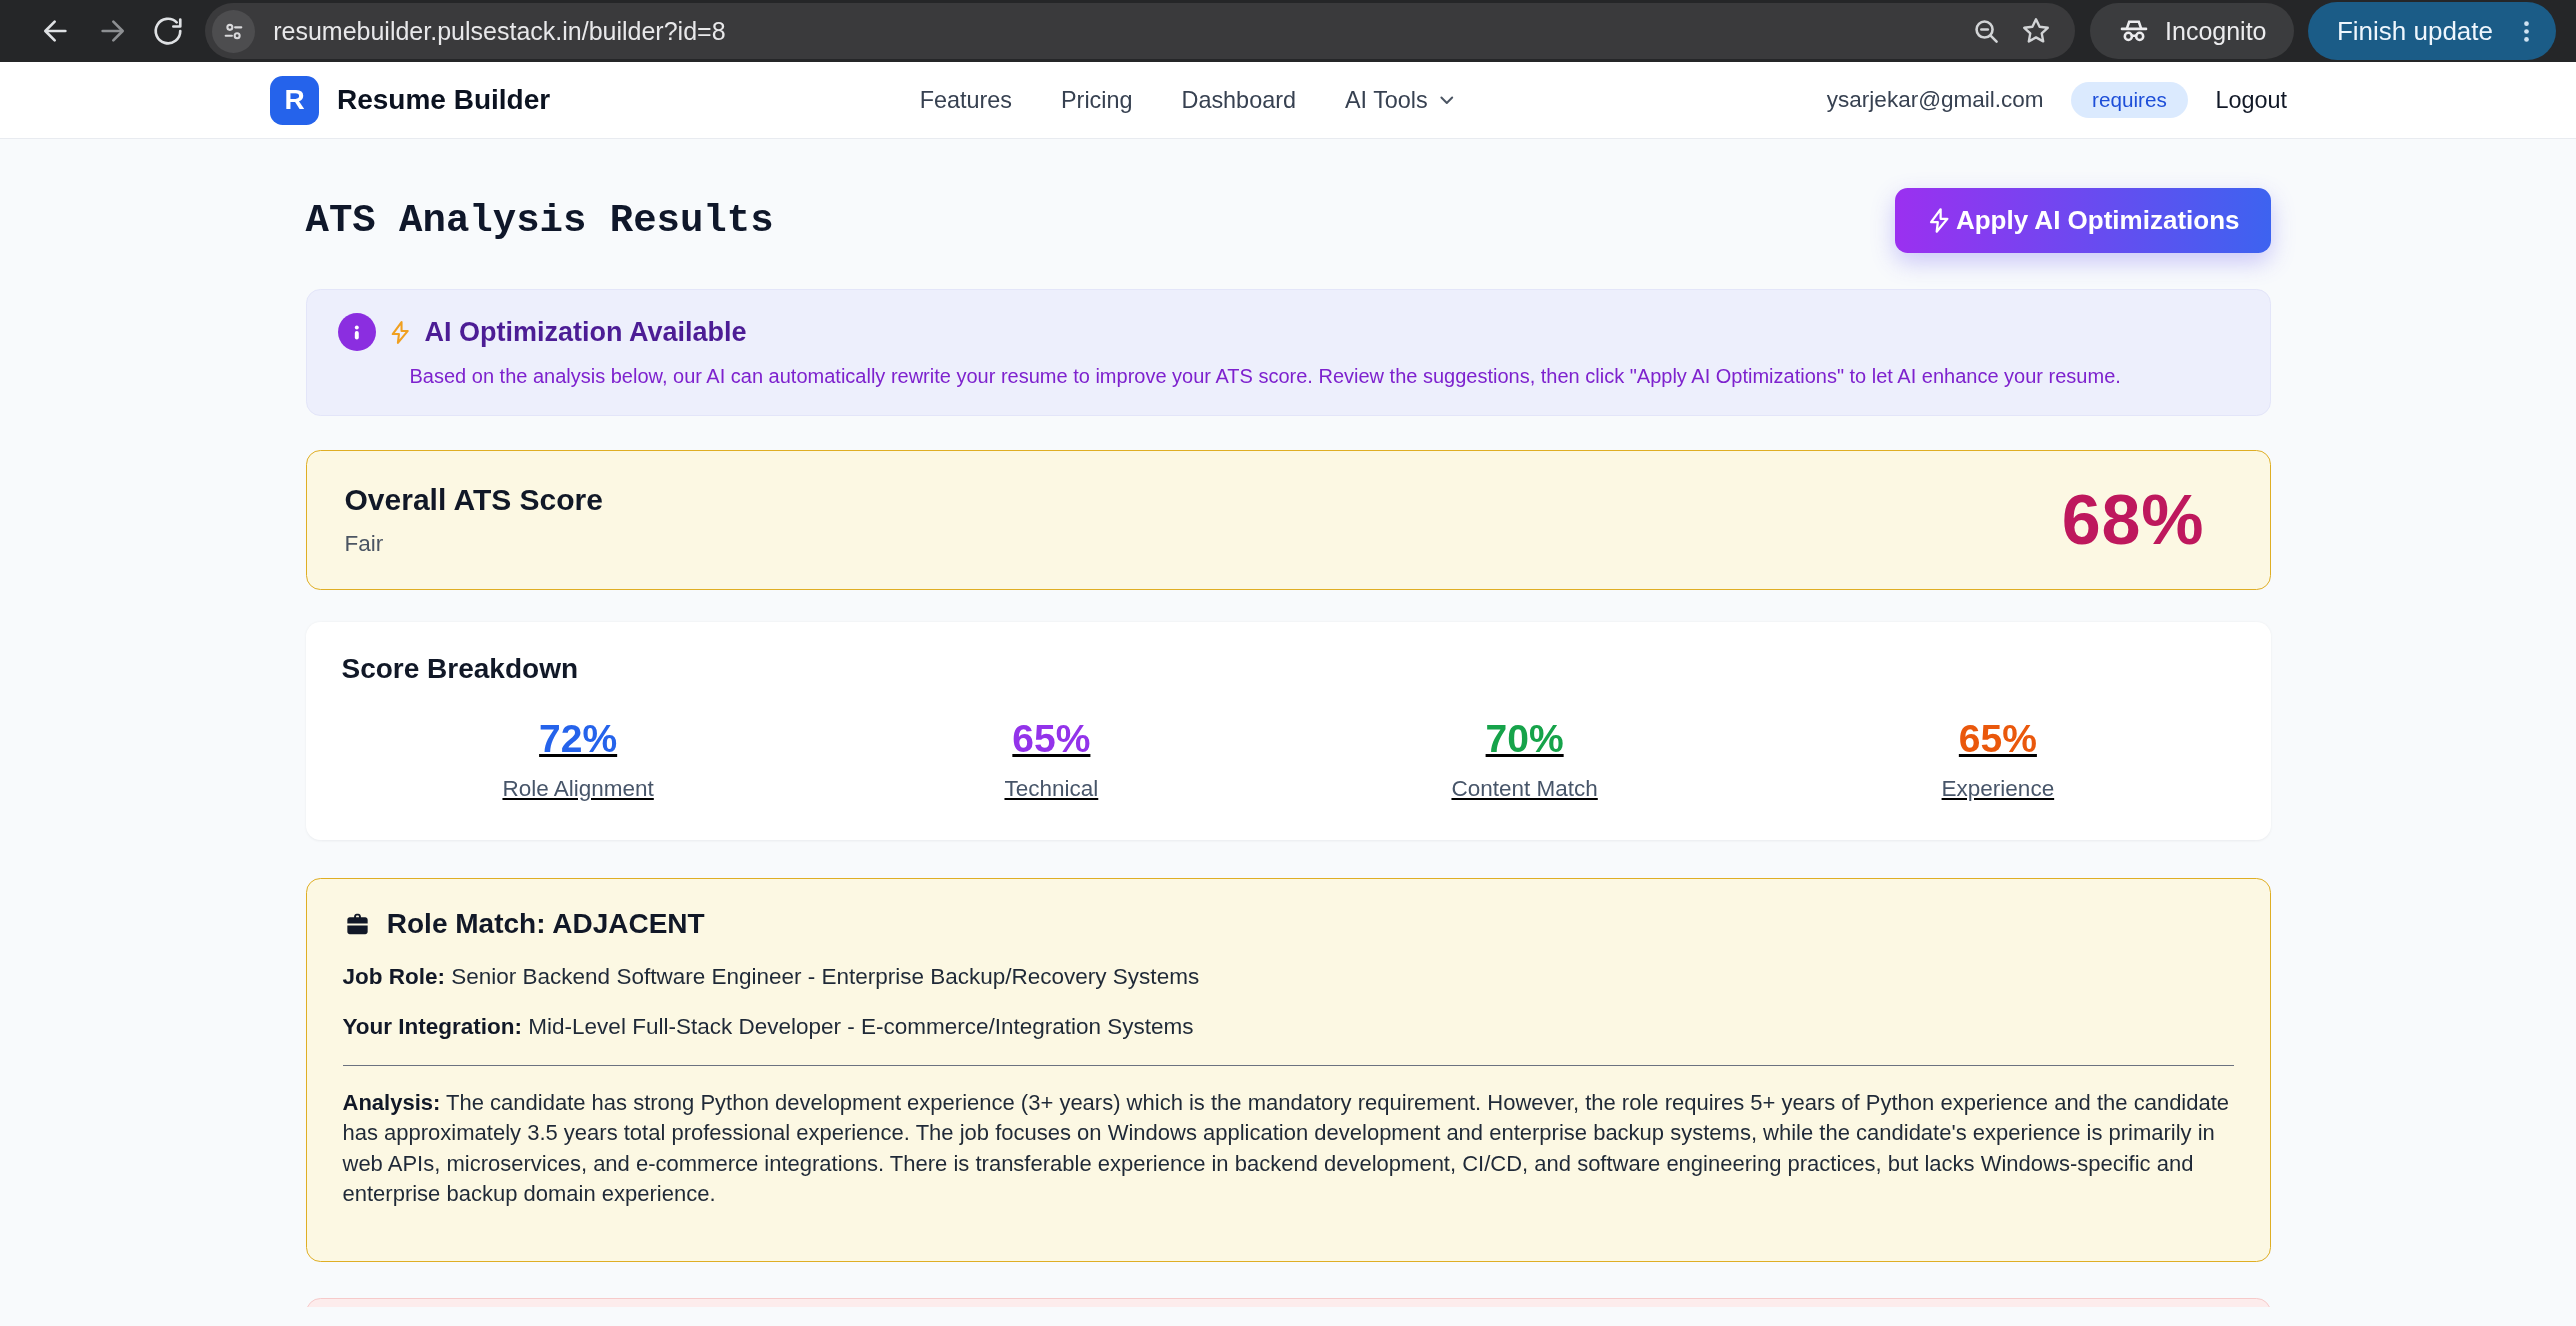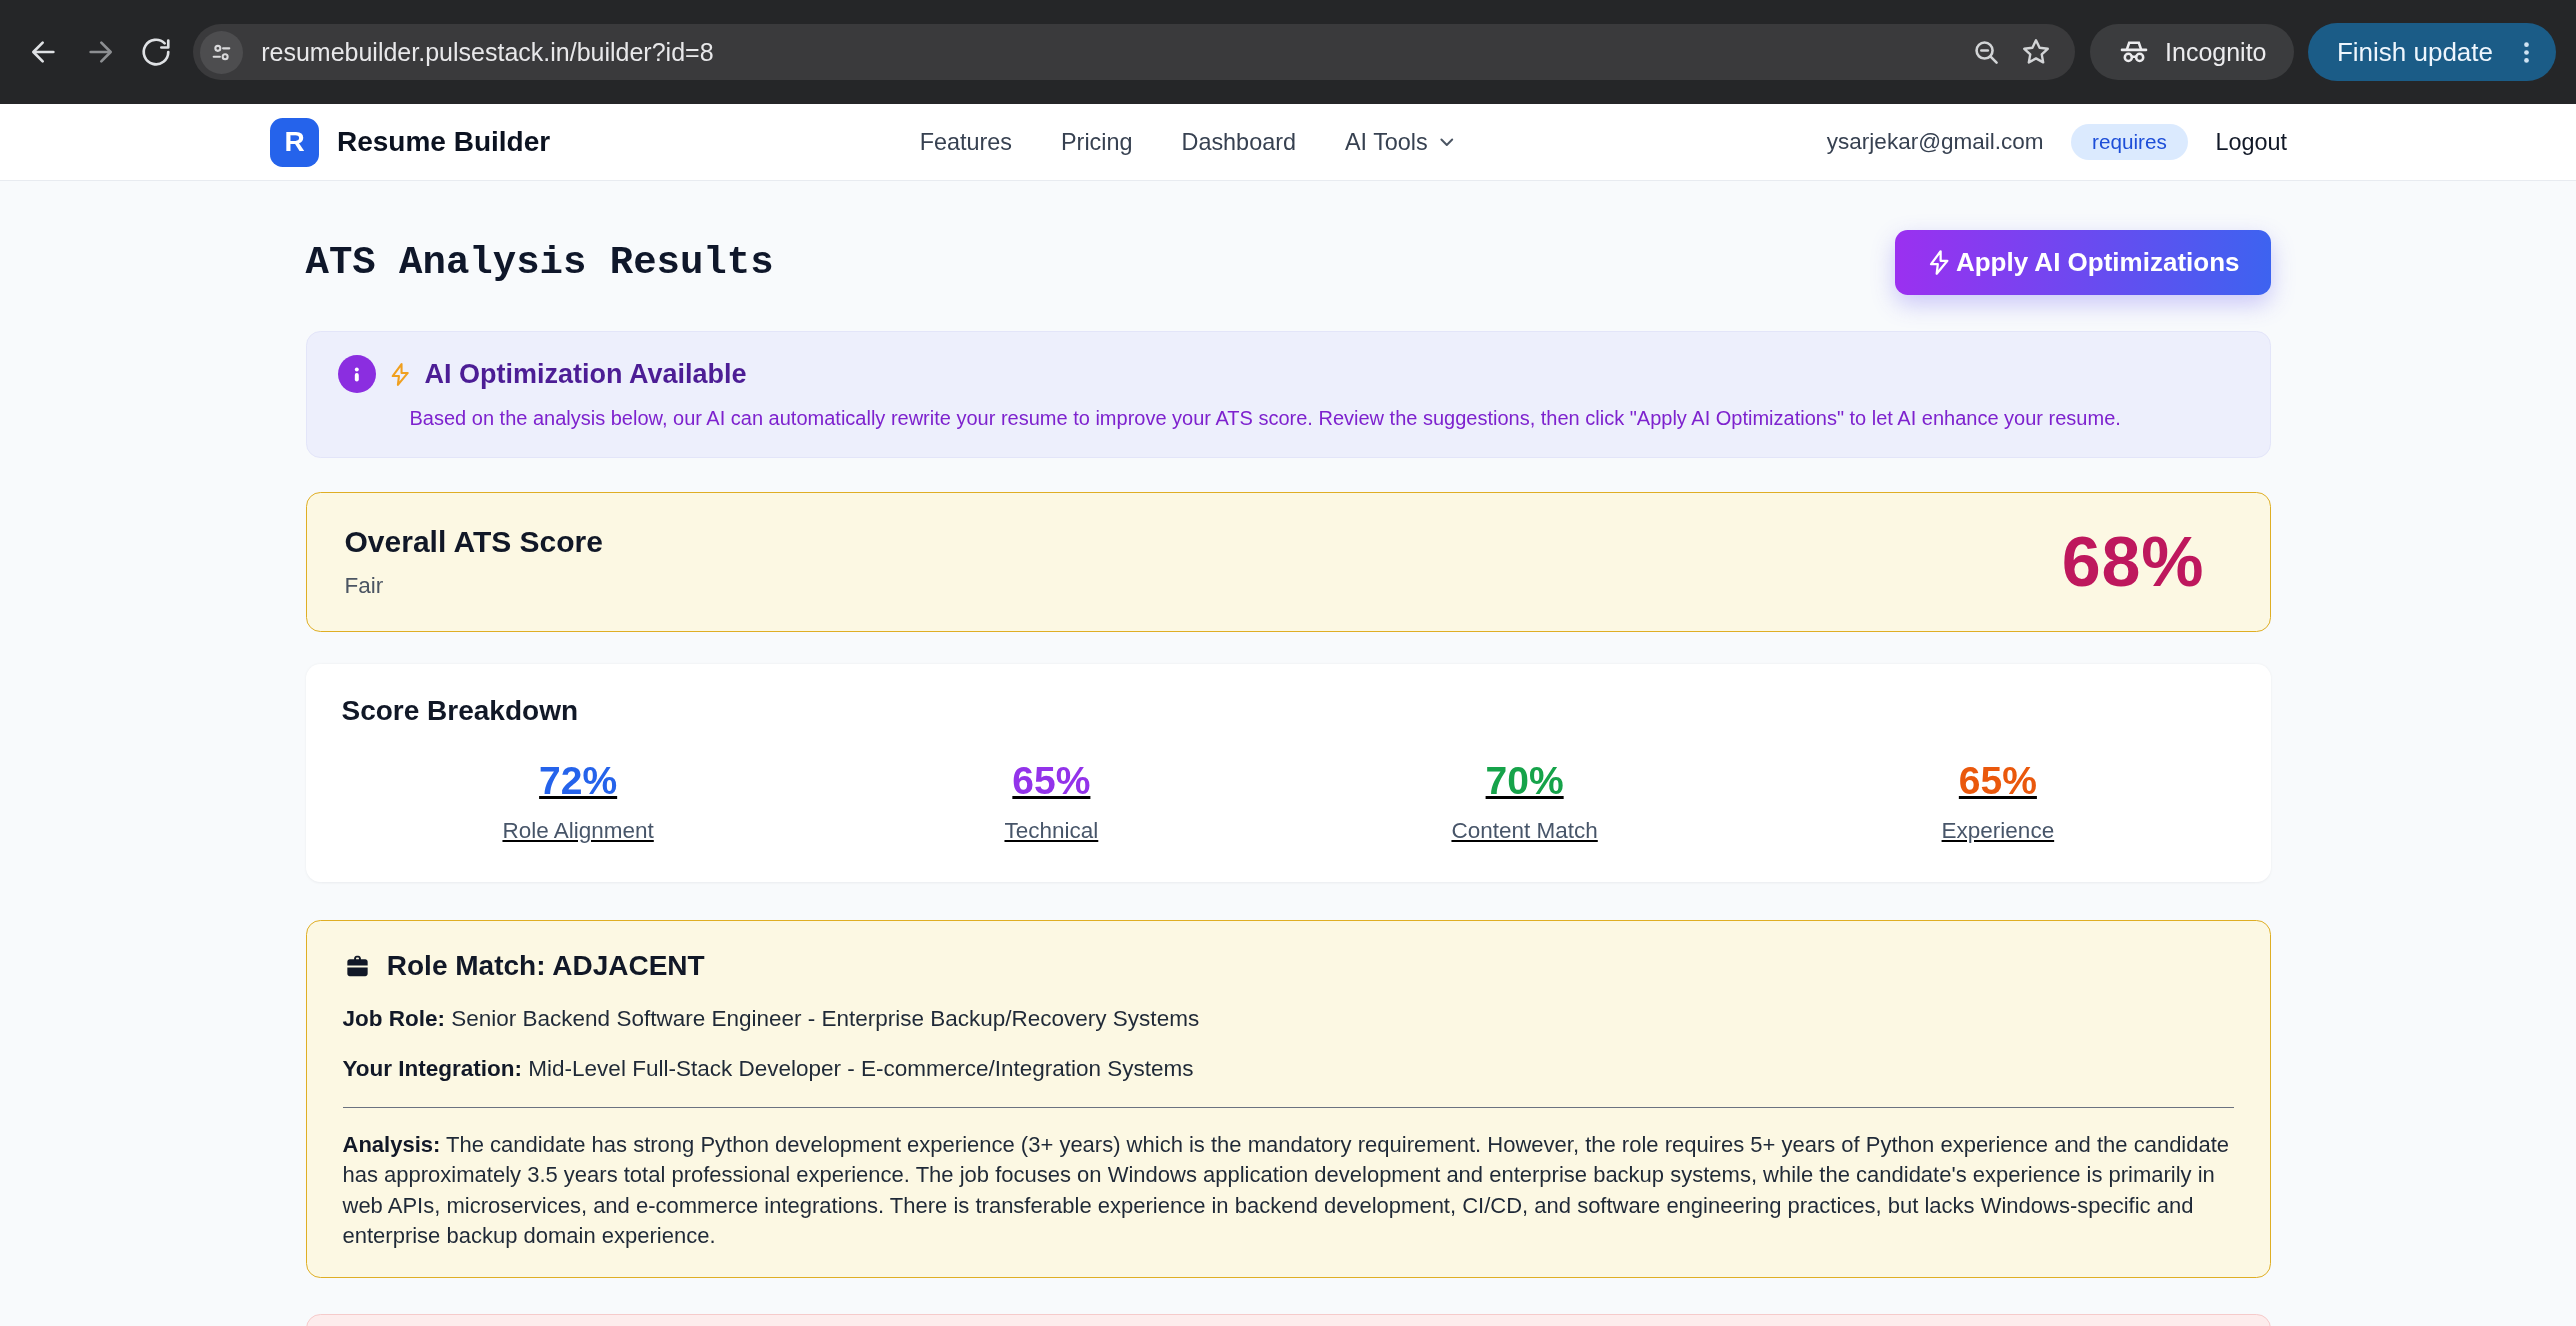--- a/index.html
+++ b/index.html
@@ -1,20 +1,20 @@
 <!DOCTYPE html>
 <html style="font-size:14.4px"><head>
 <meta charset="utf-8">
 <style>
   * { box-sizing: border-box; margin: 0; padding: 0; }
   html,body { width: 2576px; height: 1326px; overflow: hidden; }
   body { font-family: "Liberation Sans", sans-serif; background: #f8fafc; }
 
   
-  .toolbar { height: 104px; background: #252628; display: flex; align-items: center; padding: 0 20px 0 16px; }
+  .toolbar { height: 62px; background: #252628; display: flex; align-items: center; padding: 0 20px 0 28px; }
   .tb-btn { width: 56px; height: 56px; border: none; background: transparent; display: flex; align-items: center; justify-content: center; border-radius: 50%; cursor: pointer; flex: none; }
   .omnibox { flex: 1; height: 56px; background: #3a3a3c; border-radius: 28px; margin: 0 14.4px 0 9px; display: flex; align-items: center; padding: 0 23.4px 0 7.2px; gap: 18px; }
   .tune-circle { width: 43px; height: 43px; border-radius: 50%; background: #4d4d4f; display: flex; align-items: center; justify-content: center; flex: none; }
   .url-text { flex: 1; color: #e8e8ea; font-size: 25px; white-space: nowrap; overflow: hidden; }
   .omni-icon { display: flex; align-items: center; justify-content: center; flex: none; }
   .incog-chip { height: 56px; background: #3b3c3e; border-radius: 28px; display: flex; align-items: center; gap: 14.4px; padding: 0 27px; color: #ececee; font-size: 25px; flex: none; margin-right: 14.4px; }
   .update-btn { height: 58px; border: none; border-radius: 29px; background: #1b5c87; color: #eef6fd; font-size: 26px; font-weight: 500; display: flex; align-items: center; gap: 20px; padding: 0 16px 0 29px; cursor: pointer; flex: none; font-family: inherit; }
 
   
   .app-header { height: 77px; background: #ffffff; border-bottom: 0.9px solid #e8ebf0; display: flex; align-items: center; justify-content: space-between; padding: 0 289px 0 270px; }
@@ -47,21 +47,21 @@
   .overall-rating { font-size: 22.5px; color: #4b5563; margin-top: 13.5px; }
   .overall-score { font-size: 70px; font-weight: 800; padding-right: 27px; letter-spacing: 0.9px; }
 
   .breakdown-card { margin-top: 32px; background: #ffffff; border-radius: 14.4px; padding: 31px 36px 38px; box-shadow: 0 0.9px 2.7px rgba(15,23,42,.06); }
   .breakdown-title { font-size: 28px; font-weight: 700; color: #111827; }
   .stats-row { display: flex; margin-top: 32px; text-decoration: underline; }
   .stat { flex: 1; text-align: center; }
   .stat-value { font-size: 39px; font-weight: 700; }
   .stat-label { font-size: 22.5px; color: #475569; margin-top: 15.3px; }
 
-  .role-card { margin-top: 38px; background: #fcf8e3; border: 1.8px solid #dfae24; border-radius: 14.4px; padding: 29px 36px 26px; }
+  .role-card { margin-top: 38px; background: #fcf8e3; border: 1.8px solid #dfae24; border-radius: 14.4px; padding: 29px 36px 52px; }
   .role-title-row { display: flex; align-items: center; gap: 15.3px; }
   .role-title { font-size: 28px; font-weight: 700; color: #111827; }
   .role-line { margin-top: 24px; font-size: 22.5px; color: #1f2937; }
   .role-line b, .analysis-text b { color: #111827; font-weight: 700; }
   .role-divider { margin-top: 25px; border: none; border-top: 1.3px solid #6b7280; }
   .analysis-text { margin-top: 21.6px; font-size: 22px; line-height: 1.38; color: #1f2937; }
 
   .issues-card { margin-top: 36px; background: #fdecec; border: 1.3px solid #f6caca; border-radius: 14.4px; padding: 29px 32px 36px; }
 </style>
 </head>

